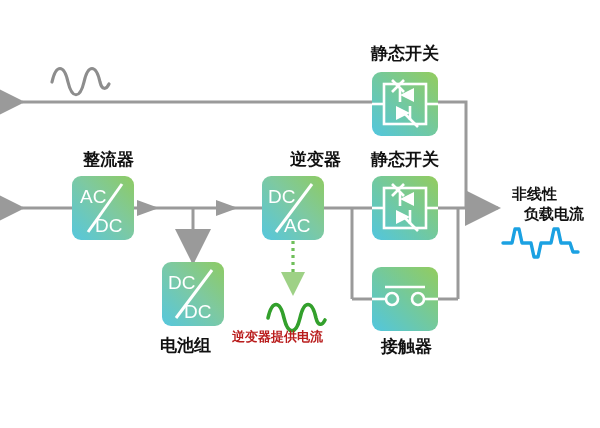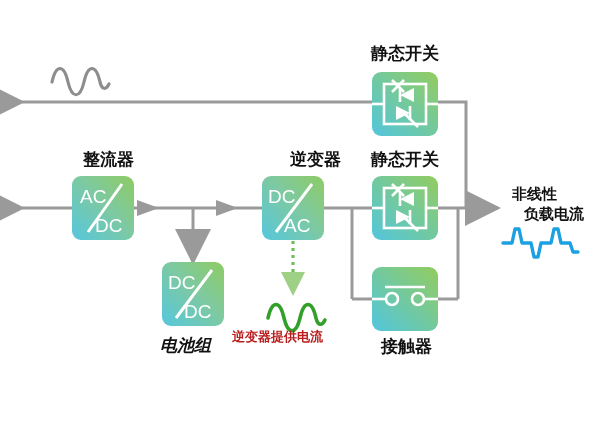--- a/index.html
+++ b/index.html
@@ -150,21 +150,21 @@
       <line x1="293" y1="241" x2="293" y2="272" stroke="#6fbf5a" stroke-width="3.2" stroke-dasharray="3 4"></line>
       <path d="M281,272 L305,272 L293,296 Z" fill="#9ed186"></path>
     </g>
 
     <path d="M268,318 C272,300 280,300 284,318 C288,335 296,335 300,318 C304,300 312,300 316,318 C318,326 322,326 325,320" stroke="#33a02c" stroke-width="3.6" fill="none" stroke-linecap="round"></path>
 
     <path d="M503,243 L512,243 L515,229 L519,229 L522,243 L531,243 L534,257 L538,257 L541,243 L551,243 L554,229 L558,229 L561,243 L570,243 L573,252 L578,252" stroke="#1ba1e2" stroke-width="3.4" fill="none" stroke-linejoin="round" stroke-linecap="round"></path>
   </svg>
 
   <div class="lbl lbl-blk" style="left:72px;top:150px;margin-left:11px;">整流器</div>
-  <div class="lbl lbl-blk" style="left:160px;top:336px;font-style:italic;">电池组</div>
+  <div class="lbl lbl-blk" style="left:160px;top:336px;">电池组</div>
   <div class="lbl lbl-blk" style="left:258px;top:150px;margin-left:32px;">逆变器</div>
   <div class="lbl lbl-blk" style="left:371px;top:44px;">静态开关</div>
   <div class="lbl lbl-blk" style="left:371px;top:150px;">静态开关</div>
   <div class="lbl lbl-blk" style="left:381px;top:337px;">接触器</div>
 
   <div class="lbl lbl-green" style="left:232px;top:330px;">逆变器提供电流</div>
 
   <div class="lbl lbl-out" style="left:512px;top:185px;">非线性</div>
   <div class="lbl lbl-out" style="left:524px;top:205px;">负载电流</div>
 

